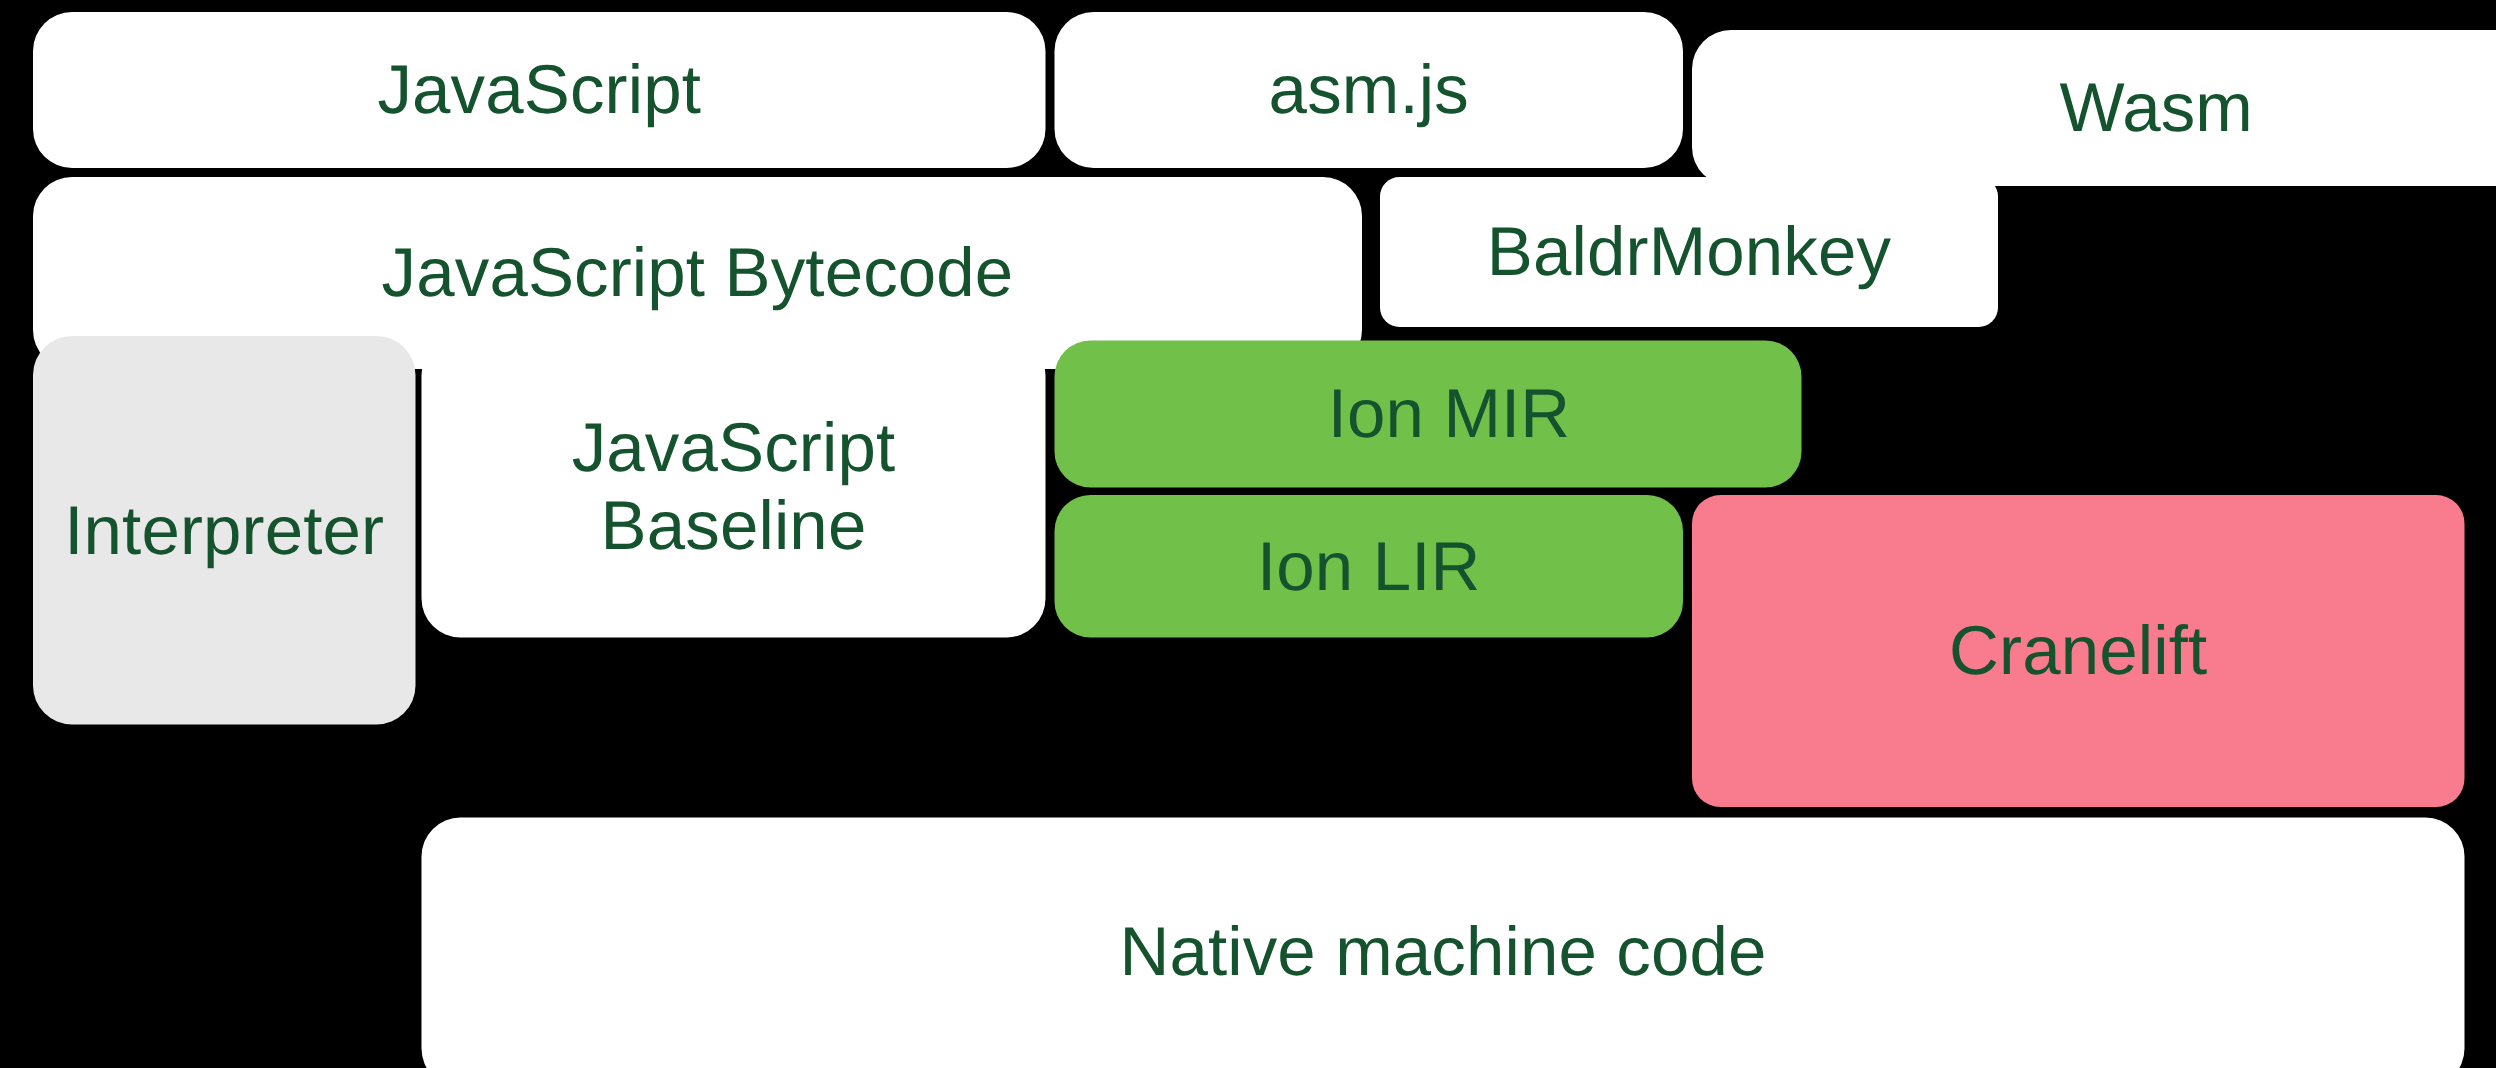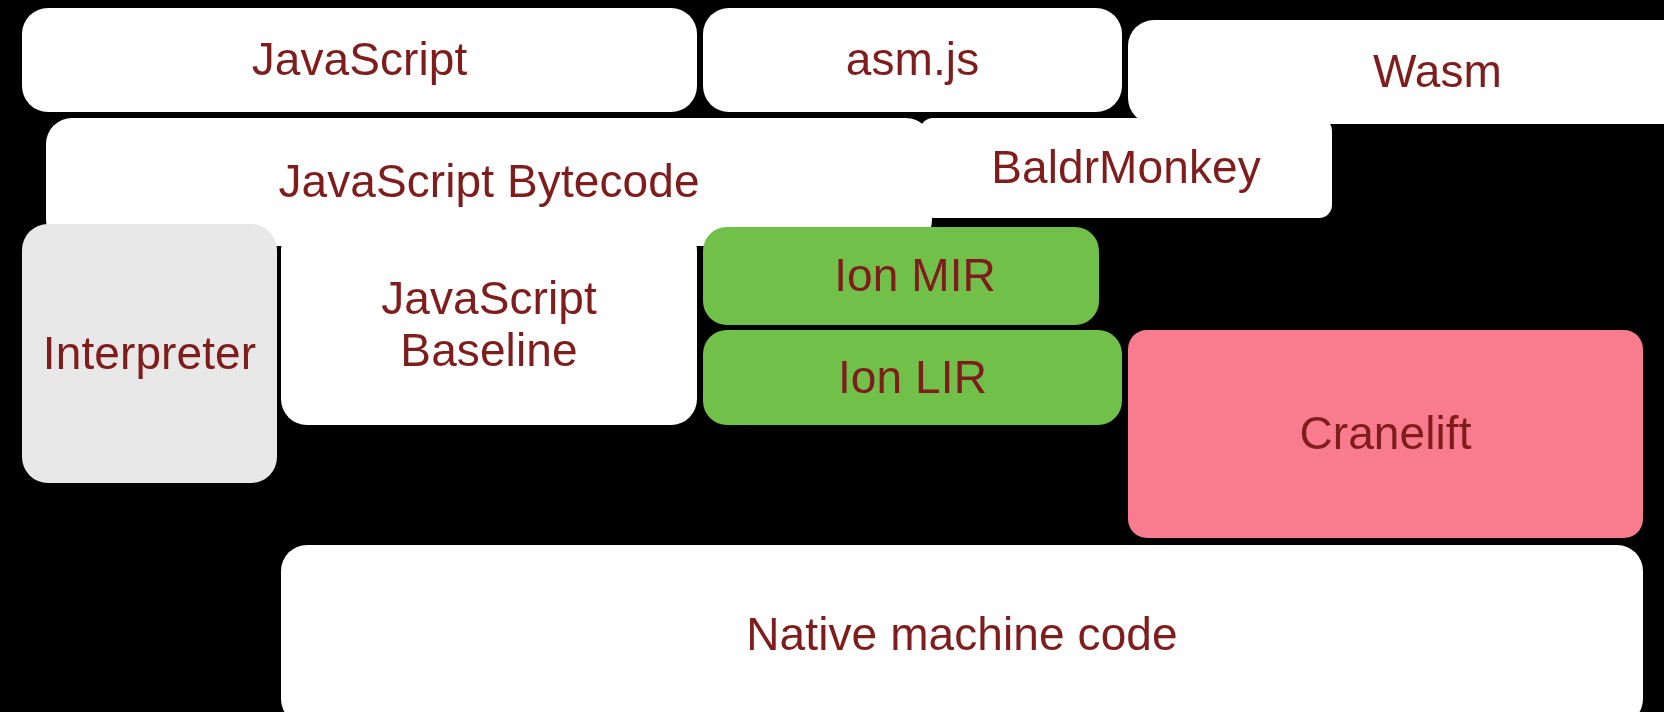--- a/index.html
+++ b/index.html
@@ -19,47 +19,47 @@
     overflow: hidden;
   }
   .node {
     position: absolute;
     box-sizing: border-box;
     display: flex;
     align-items: center;
     justify-content: center;
     text-align: center;
     border-radius: 26px;
-    color: #7f1d1d;
+    color: #14532d;
     font-family: "Liberation Sans", sans-serif;
     font-size: 46px;
     font-weight: 400;
     line-height: 1.12;
     letter-spacing: 0.1px;
     white-space: pre-line;
     user-select: none;
   }
   .fill-white  { background: #ffffff; }
   .fill-gray   { background: #e8e8e8; }
   .fill-green  { background: #70c04a; }
   .fill-pink   { background: #f87b8e; border-radius: 19px; }
 
   
   .n-javascript     { left: 22px;   top: 8px;   width: 675px; height: 104px; }
   .n-asmjs          { left: 703px;  top: 8px;   width: 419px; height: 104px; }
   .n-wasm           { left: 1128px; top: 20px;   width: 619px; height: 104px; }
 
   
-  .n-jsbytecode     { left: 22px;   top: 118px; width: 886px; height: 128px; margin-left: 24px; }
+  .n-jsbytecode     { left: 22px;   top: 118px; width: 886px; height: 128px; }
   .n-baldrmonkey    { left: 920px;  top: 118px; width: 412px; height: 100px; border-radius: 13px; }
 
   
   .n-interpreter    { left: 22px;   top: 224px; width: 255px; height: 259px; }
   .n-jsbaseline     { left: 281px;  top: 224px; width: 416px; height: 201px; }
-  .n-ionmir         { left: 703px;  top: 227px; width: 396px; height: 98px;  border-radius: 24px; padding-left: 28px; }
+  .n-ionmir         { left: 703px;  top: 227px; width: 498px; height: 98px;  border-radius: 24px; padding-left: 28px; }
   .n-ionlir         { left: 703px;  top: 330px; width: 419px; height: 95px;  border-radius: 24px; }
   .n-cranelift      { left: 1128px; top: 330px; width: 515px; height: 208px; }
   .n-macroassembler { left: 281px;  top: 432px; width: 841px; height: 106px; }
 
   
   .n-nativecode     { left: 281px;  top: 545px; width: 1362px; height: 180px; }
 </style>
 </head>
 <body>
 

